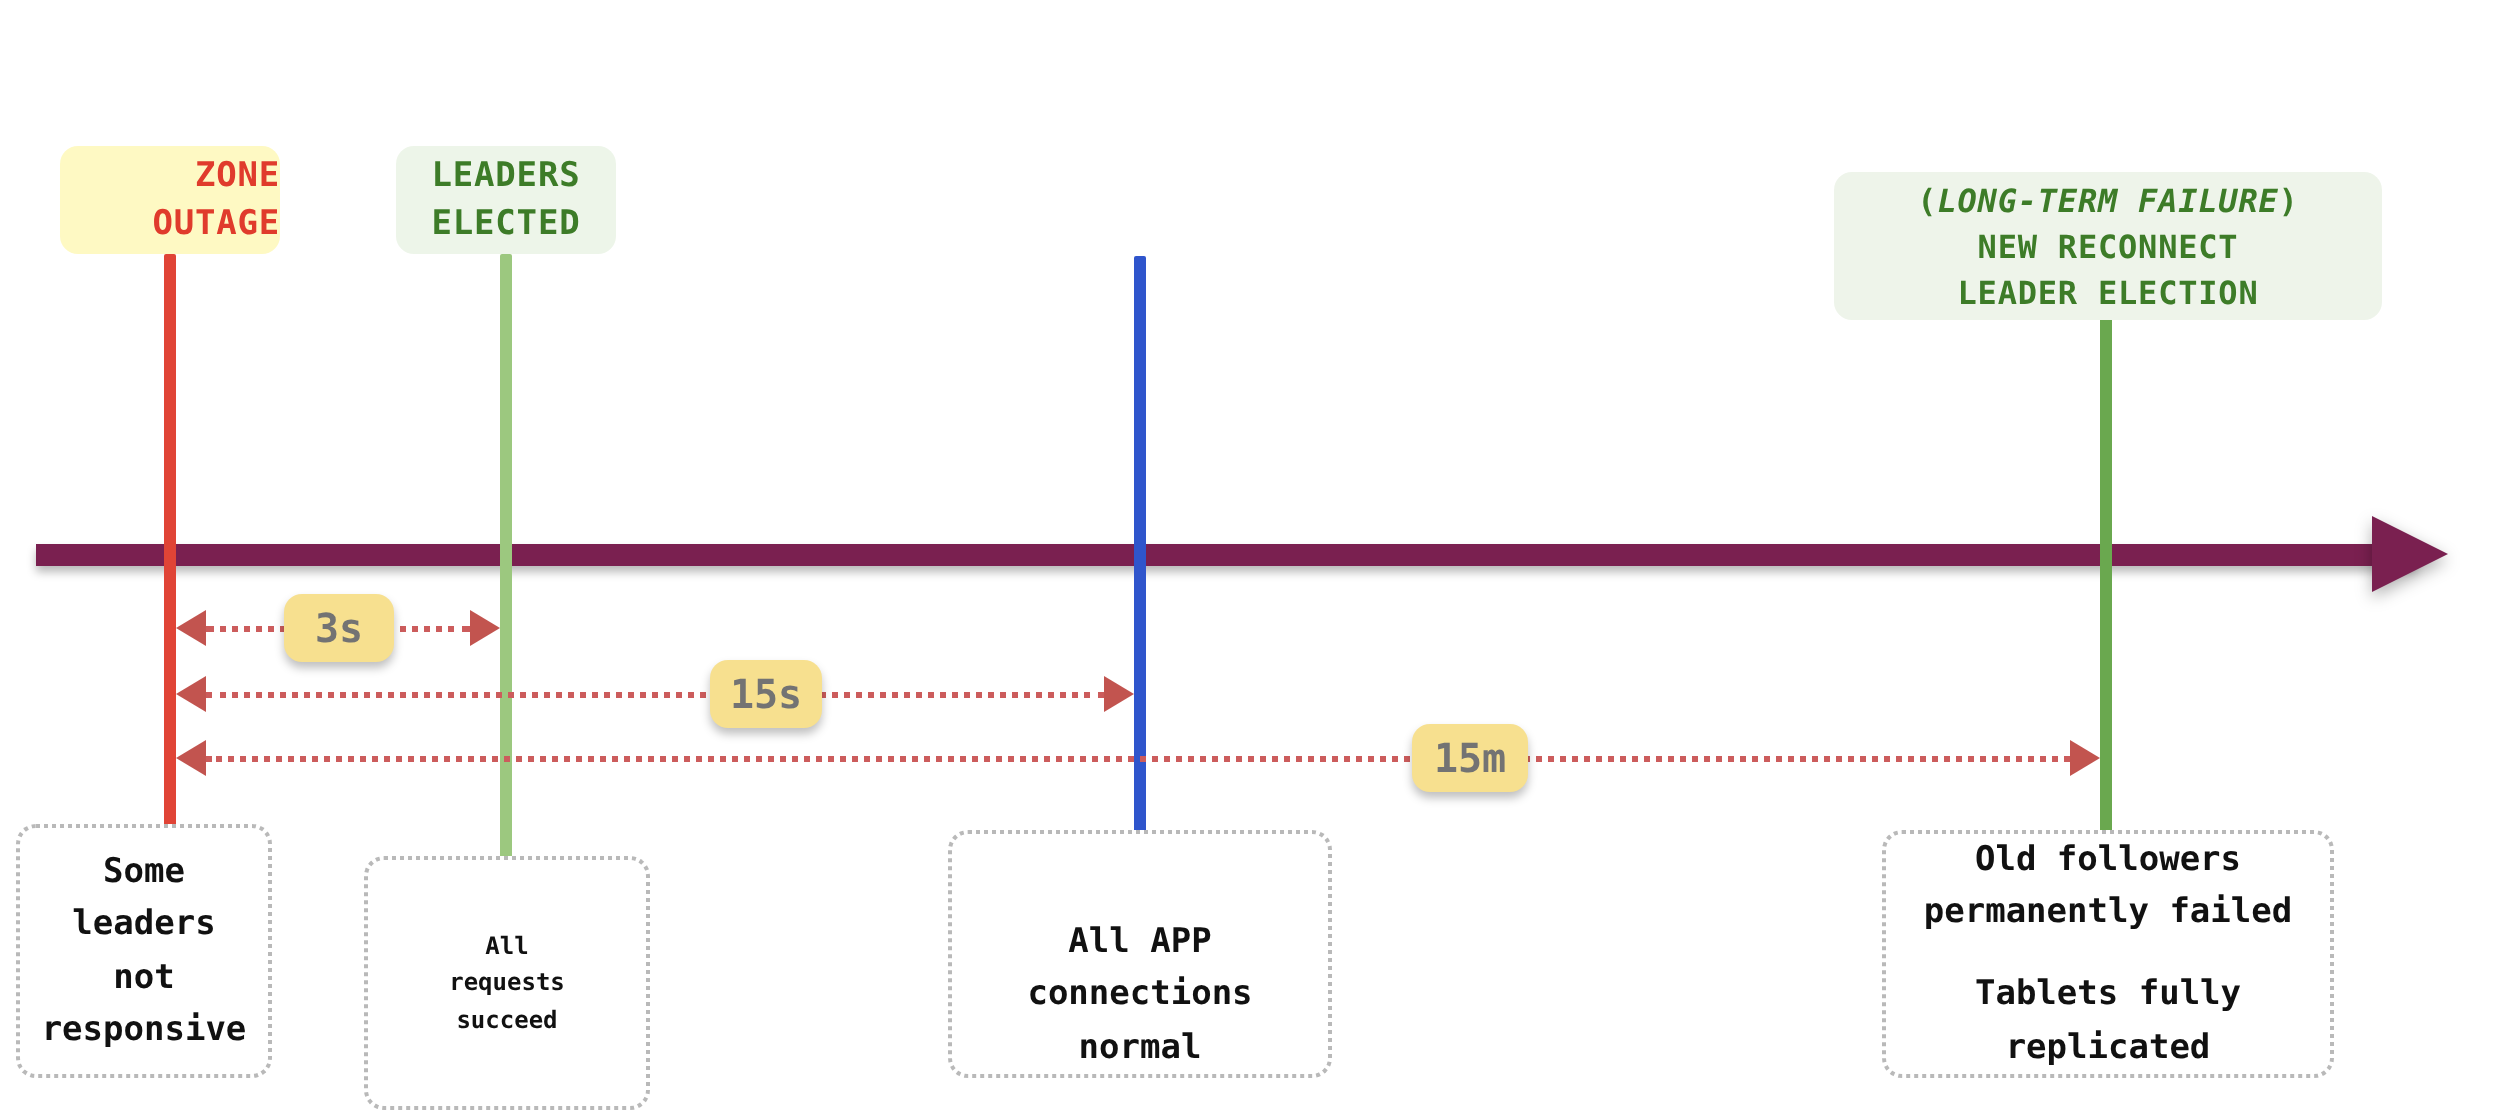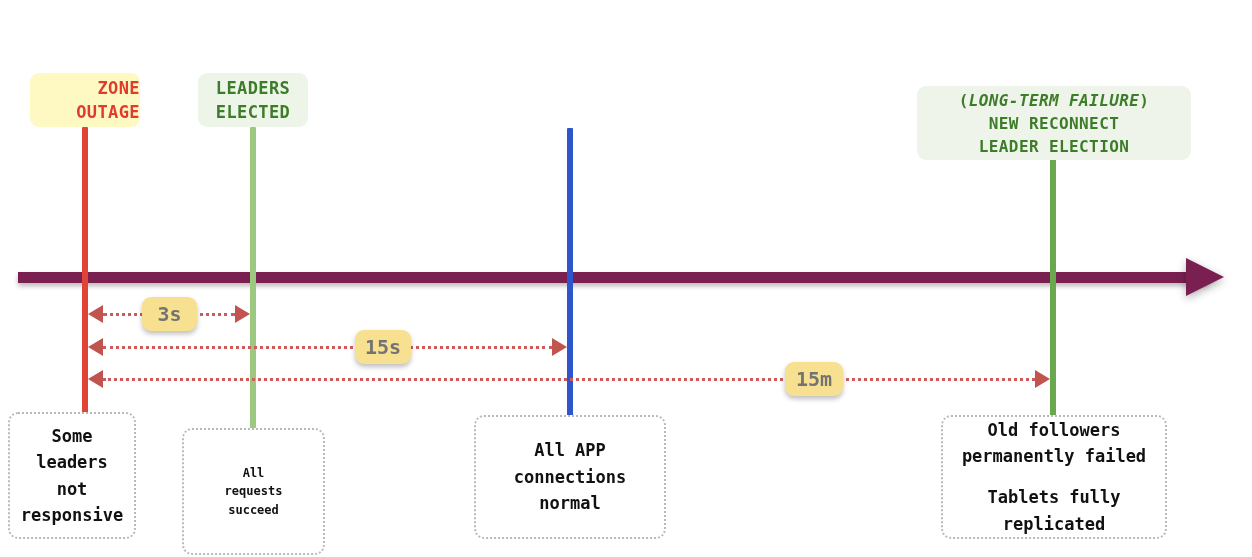--- a/index.html
+++ b/index.html
@@ -149,20 +149,20 @@
     <div class="arrow-right" style="left: 464px;"></div>
   </div>
   <div class="measure" id="measure-2" style="left: 88px; top: 368px; width: 962px;">
     <div class="arrow-left"></div>
     <div class="measure-dots" style="left: 15px; width: 932px;"></div>
     <div class="arrow-right" style="left: 947px;"></div>
   </div>
 
   <div class="badge" id="badge-0" style="left: 142px; top: 297px; width: 55px;">3s</div>
   <div class="badge" id="badge-1" style="left: 355px; top: 330px; width: 56px;">15s</div>
-  <div class="badge" id="badge-2" style="left: 785px; top: 362px; width: 58px;">15m</div>
+  <div class="badge" id="badge-2" style="left: 706px; top: 362px; width: 58px;">15m</div>
 
   <div class="note-box" id="note-0" style="left: 8px; top: 412px; width: 128px; height: 127px; font-size: 17px;"><span class="note-para">Some</span><span class="note-para">leaders</span><span class="note-para">not</span><span class="note-para">responsive</span></div>
   <div class="note-box" id="note-1" style="left: 182px; top: 428px; width: 143px; height: 127px; font-size: 12px;"><span class="note-para">All</span><span class="note-para">requests</span><span class="note-para">succeed</span></div>
-  <div class="note-box" id="note-2" style="left: 474px; top: 415px; width: 192px; height: 124px; font-size: 17px;"><span class="note-para">All APP</span><span class="note-para">connections</span><span class="note-para">normal</span></div>
+  <div class="note-box" id="note-2" style="left: 474px; top: 415px; width: 192px; height: 124px; font-size: 17px; justify-content: flex-end;"><span class="note-para">All APP</span><span class="note-para">connections</span><span class="note-para">normal</span></div>
   <div class="note-box" id="note-3" style="left: 941px; top: 415px; width: 226px; height: 124px; font-size: 17px;"><span class="note-para">Old followers</span><span class="note-para">permanently failed</span><div class="note-gap"></div><span class="note-para">Tablets fully</span><span class="note-para">replicated</span></div>
 
 </div>
 
 </body></html>

